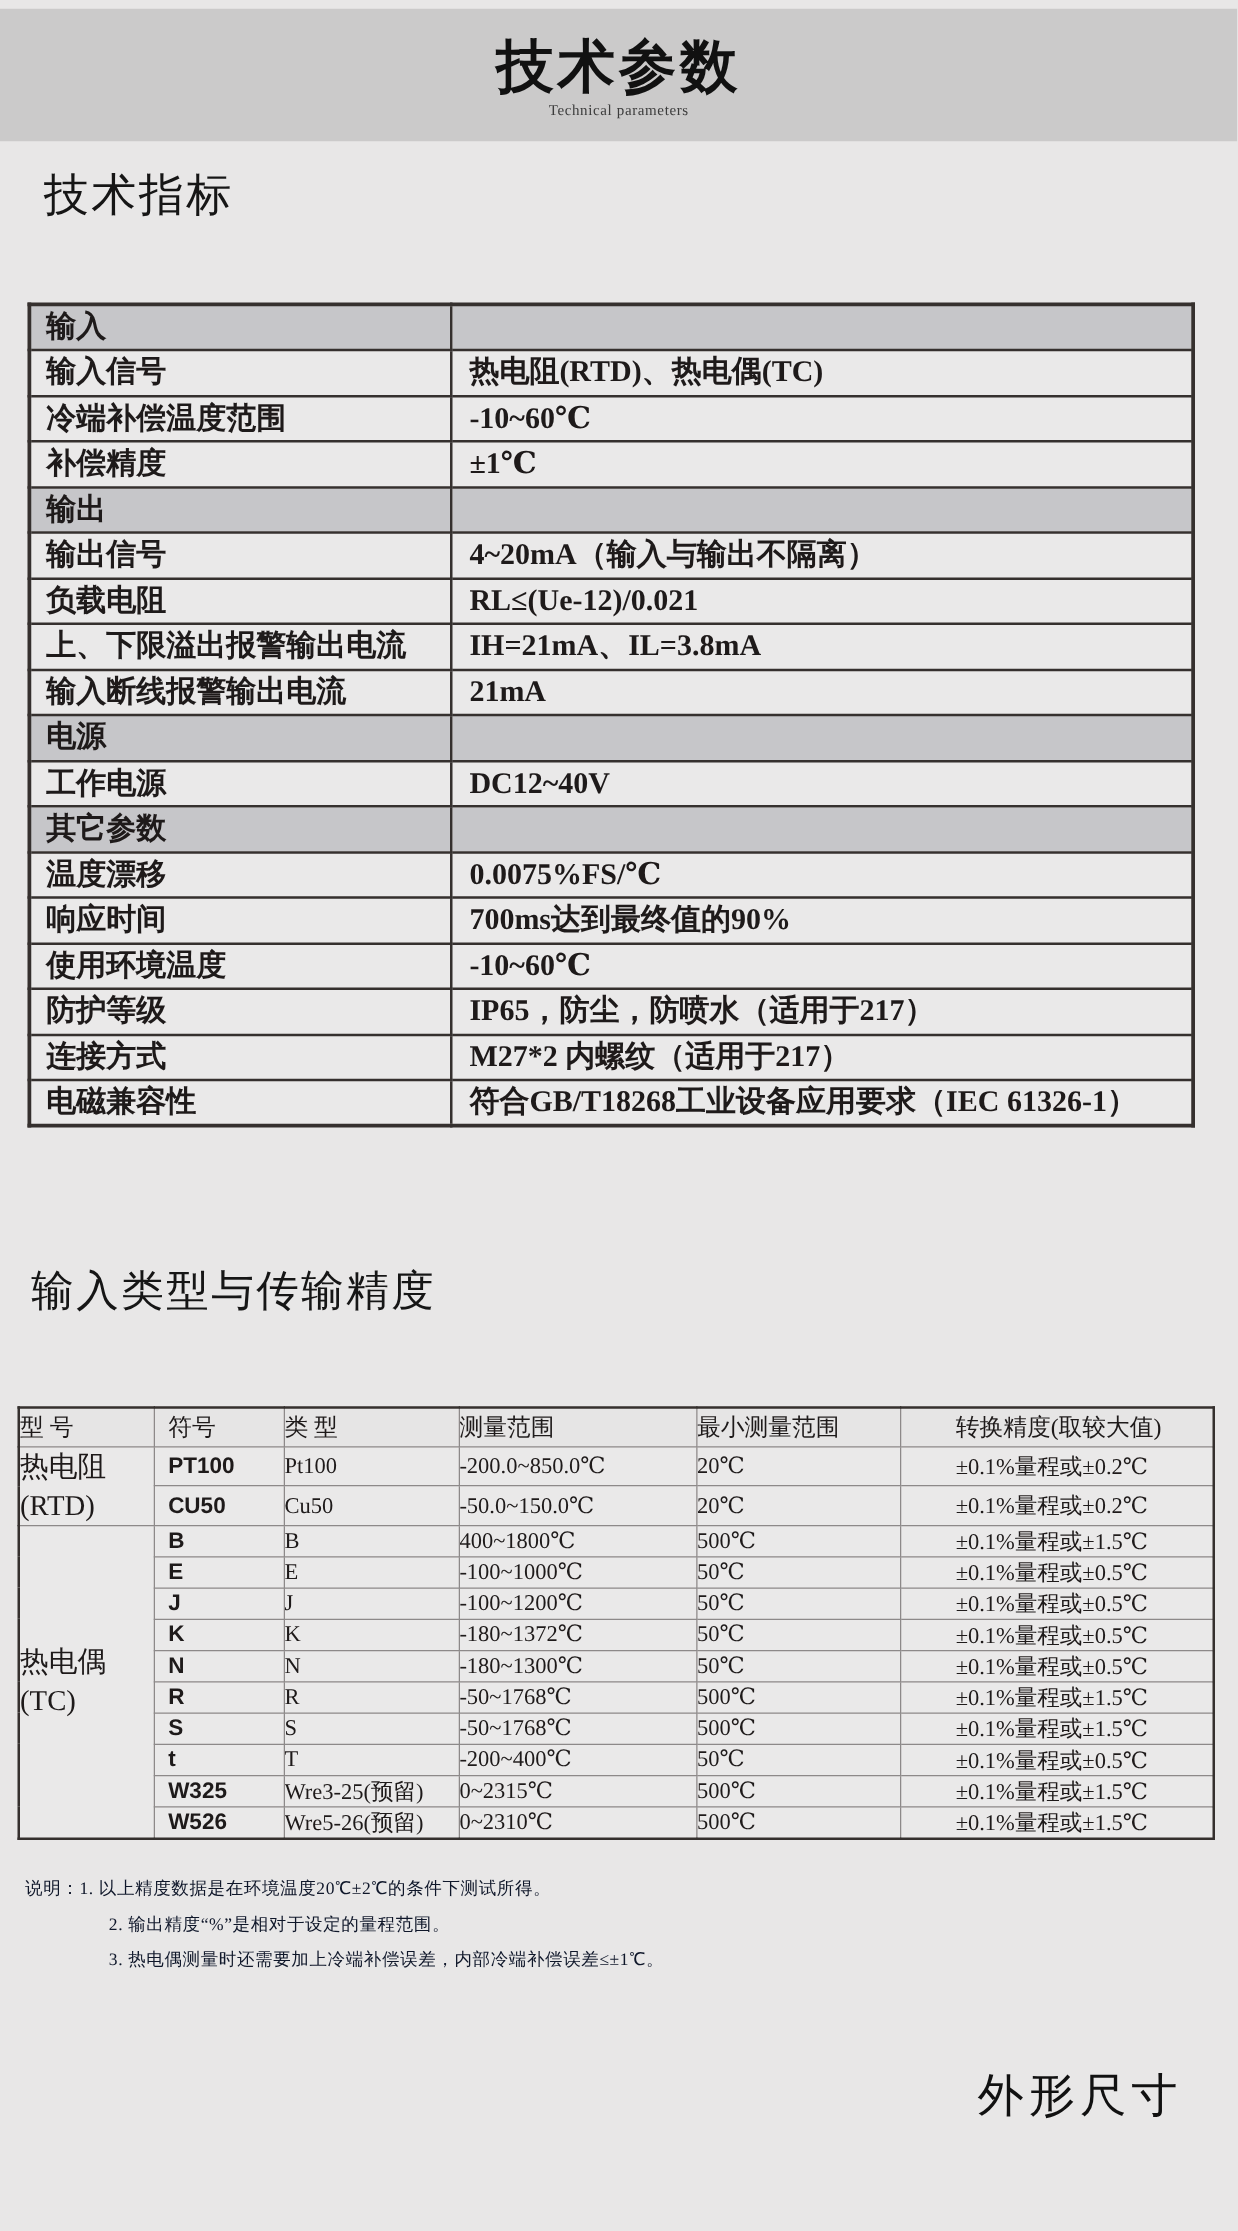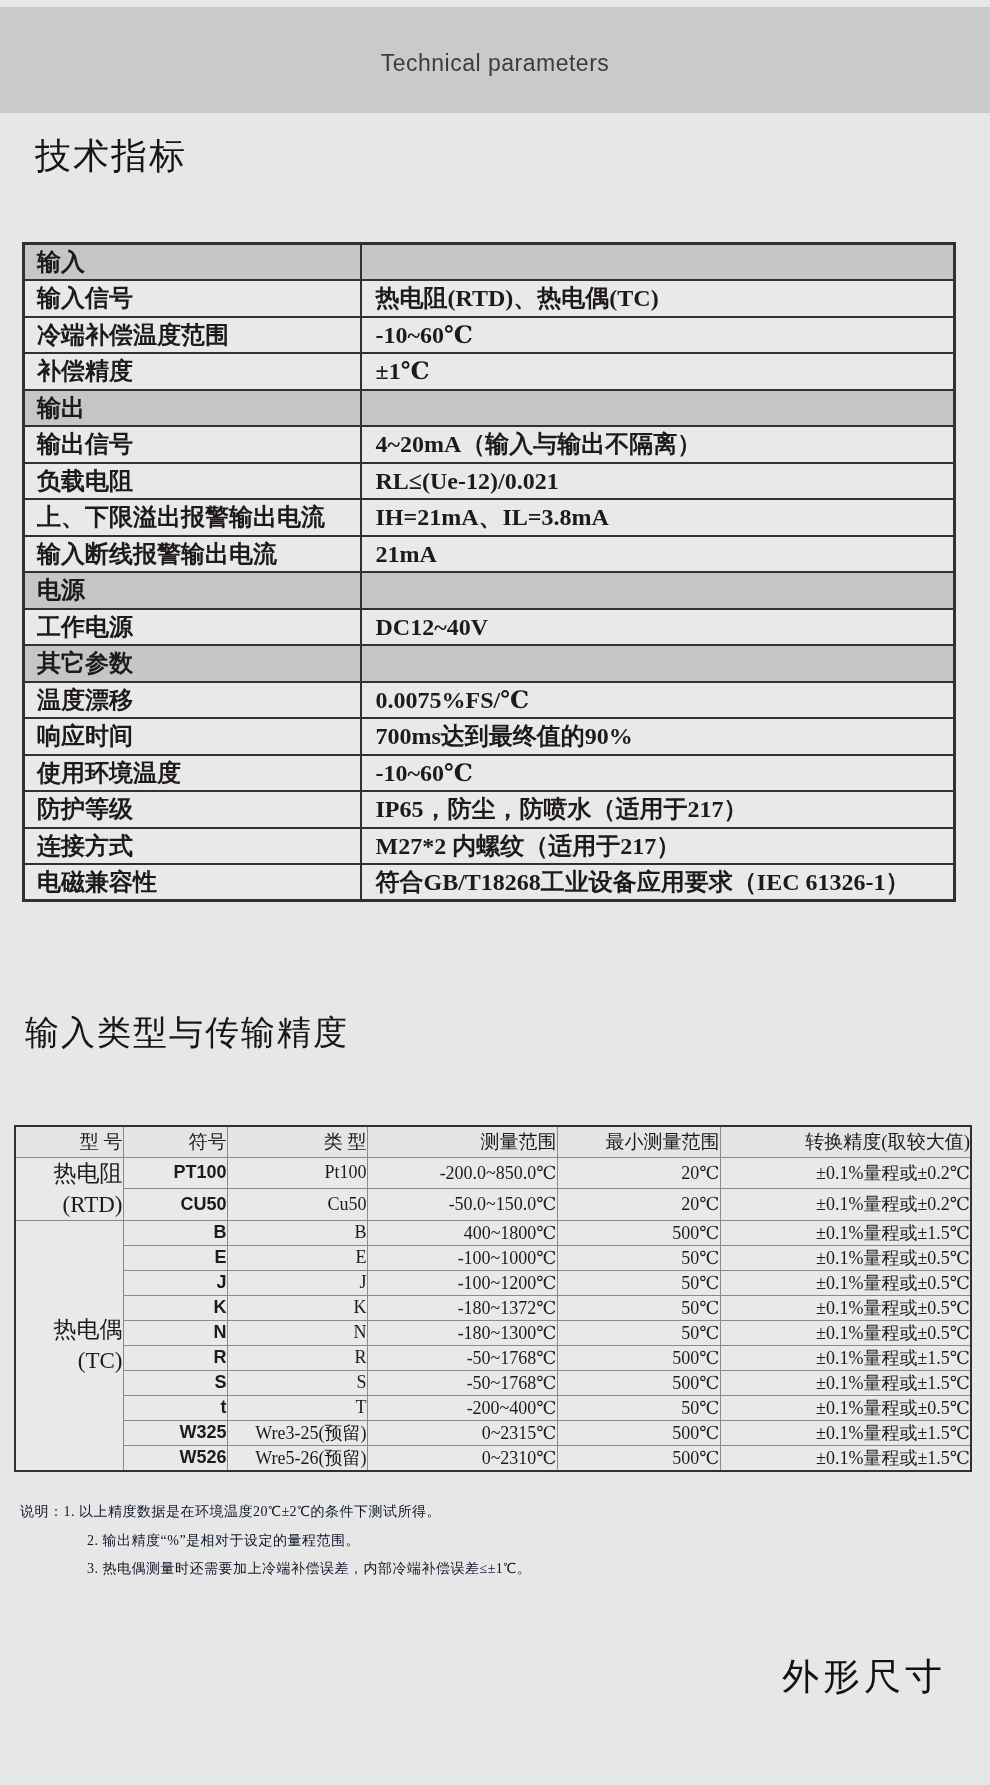--- a/index.html
+++ b/index.html
@@ -29,22 +29,22 @@
     background:var(--banner-bg);
     display:flex;flex-direction:column;align-items:center;justify-content:center;
     padding-top:4px;
   }
   .banner-title{
     font-family:var(--font-sans);
     font-weight:bold;font-size:46px;letter-spacing:3px;color:#111;
     line-height:1.1;
   }
   .banner-subtitle{
-    font-family:Liberation Sans, sans-serif;
-    font-size:23px;color:#3c3c3c;letter-spacing:0.5px;margin-top:2px;
+    font-family:Liberation Serif, serif;
+    font-size:12px;color:#3c3c3c;letter-spacing:0.5px;margin-top:2px;
   }
   
   .h-tech{
     position:absolute;left:35px;top:132px;
     font-family:var(--font-sans);font-weight:500;font-size:36px;color:#161616;
     letter-spacing:2px;
   }
   .h-input{
     position:absolute;left:25px;top:1010px;
     font-family:var(--font-sans);font-weight:500;font-size:34px;color:#161616;
@@ -70,53 +70,54 @@
   }
   .spec-table{border:3px solid var(--border-dark);}
   .spec-table .c1{width:337px;padding-left:12px;margin-top:31px;}
   .spec-table .c2{padding-left:14px;}
   .spec-table tr.section td{background:var(--section-row-bg);}
   
   .acc-table{
     position:absolute;left:14px;top:1125px;width:956px;
     border-collapse:collapse;table-layout:fixed;
     font-family:var(--font-serif);font-size:18px;
-    text-align:right;
+    text-align:left;
   }
   .acc-table{border:2.5px solid var(--border-dark);}
   .acc-table th,.acc-table td{
     border:1.5px solid var(--border-light);
     background:var(--row-bg);
     white-space:nowrap;overflow:hidden;
     font-weight:normal;
   }
   .acc-table thead tr{height:31px;}
   .acc-table tbody tr{height:25px;}
   .acc-table th{font-size:19px;background:#e6e5e5;}
   .col-w0{width:108px;} .col-w1{width:104px;padding-left:11px;} .col-w2{width:140px;}
-  .col-w3{width:190px;} .col-w4{width:163px;} .col-w5{width:251px;}
+  .col-w3{width:190px;} .col-w4{width:163px;} .col-w5{width:251px;padding-left:44px;}
   .acc-table td.col-symbol{
     font-family:var(--font-sans);font-weight:bold;font-size:18px;
   }
   .acc-table td.model-cell{line-height:1.35;font-size:23px;}
   
   .notes{
     position:absolute;left:20px;top:1498px;
     font-family:Liberation Serif, serif;font-size:14px;color:#0f172a;
     line-height:28.5px;letter-spacing:0.5px;
   }
   .notes .line{white-space:nowrap;}
   .notes .indent{padding-left:67px;}
 </style>
 </head>
 <body>
 
 <div class="page">
 
   <div class="banner">
+    <div class="banner-title">技术参数</div>
     <div class="banner-subtitle">Technical parameters</div>
   </div>
 
   <div class="h-tech">技术指标</div>
 
   <table class="spec-table">
     <tbody id="spec-tbody">
         <tr class="section">
           <td class="c1">输入</td>
           <td class="c2"></td>

